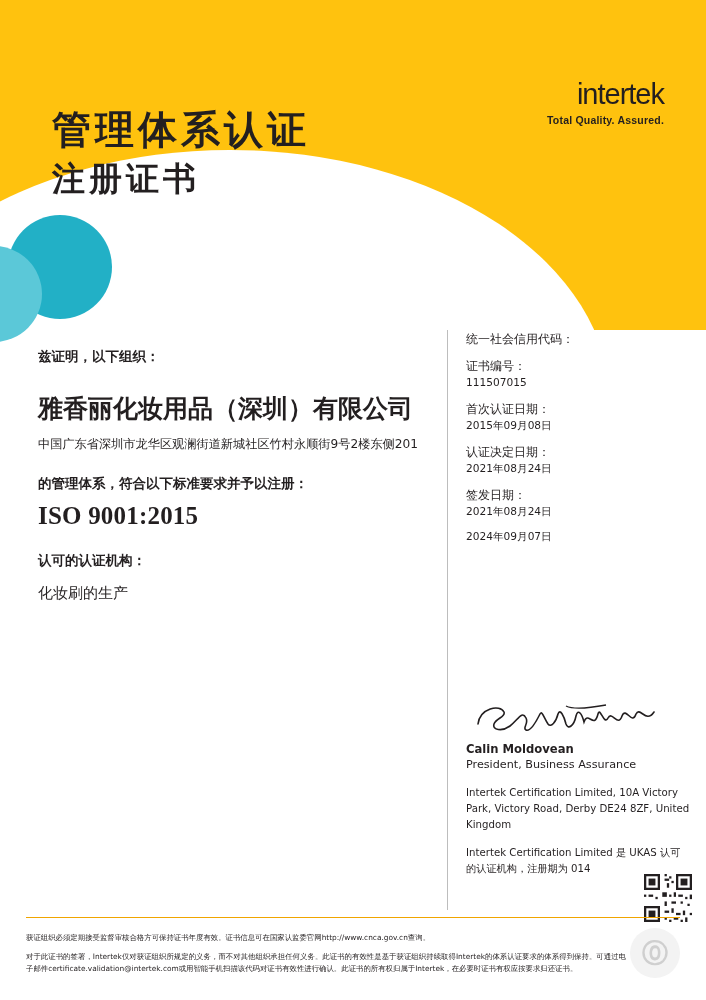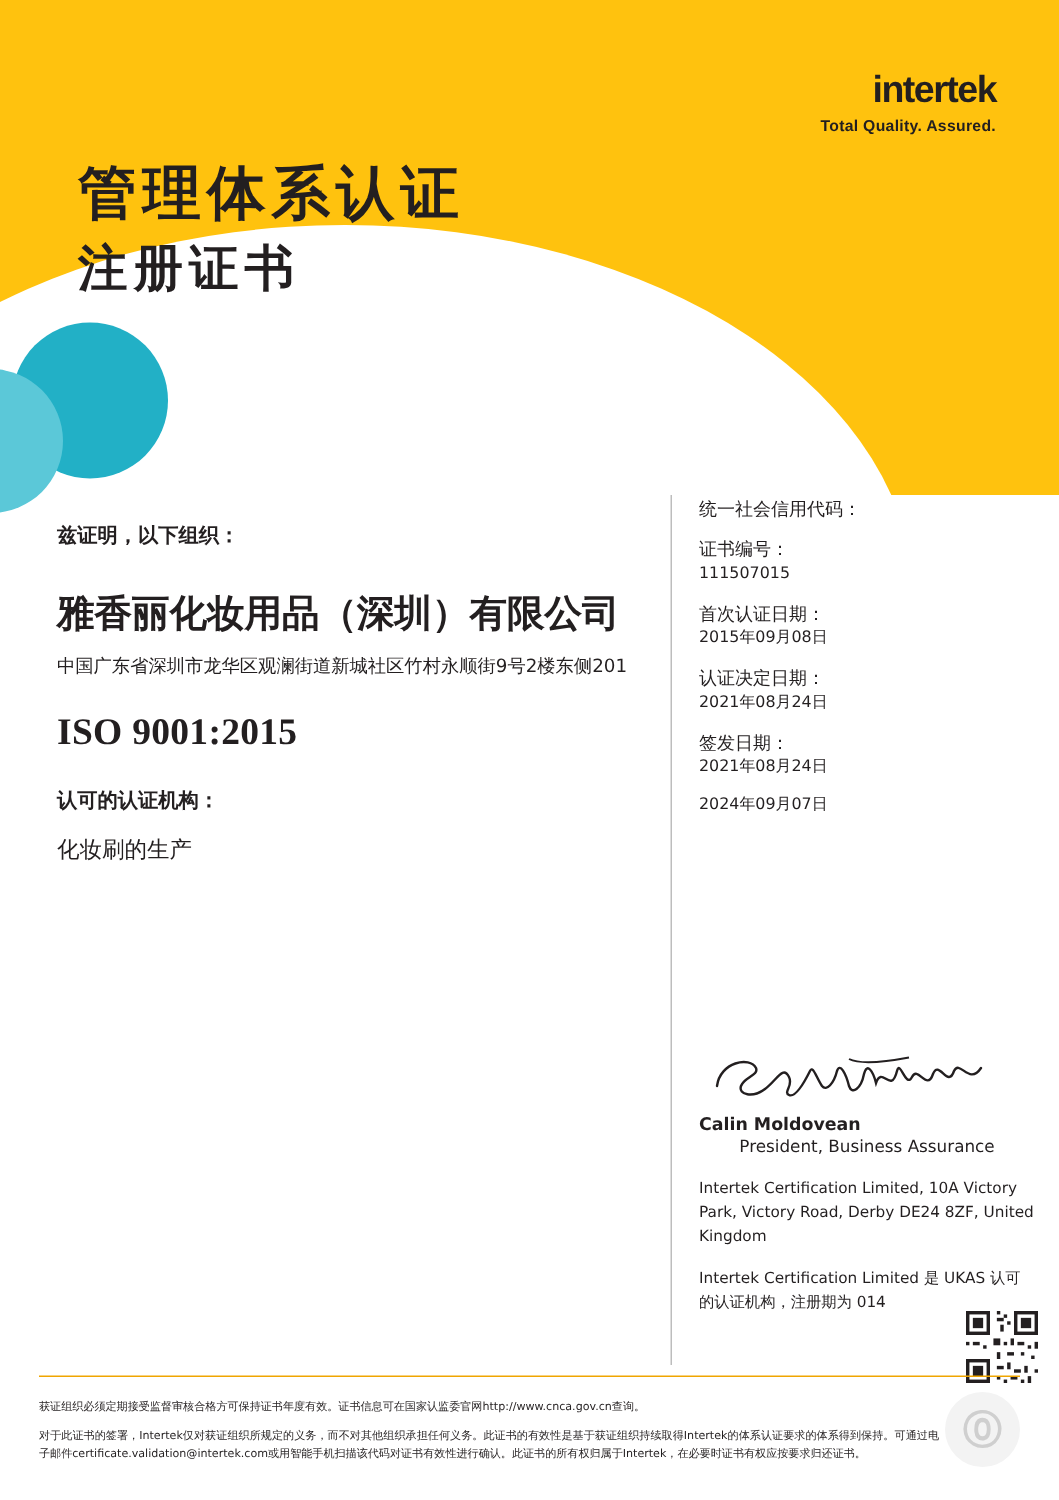--- a/index.html
+++ b/index.html
@@ -46,21 +46,21 @@
     position:absolute;left:-54px;top:246px;width:96px;height:96px;
     background:#5bc8d8;border-radius:50%;
   }
 
   
   .logo{
     position:absolute;right:42px;top:48px;text-align:right;
     color:#231f20;
   }
   .logo .word{
-    font-size:25px;font-weight:bold;letter-spacing:-1px;line-height:1;
+    font-size:29px;font-weight:normal;letter-spacing:-1px;line-height:1;margin-top:32px;
   }
   .logo .tag{
     font-size:10.5px;font-weight:bold;margin-top:5px;letter-spacing:.2px;
   }
 
   
   .title-cn{
     position:absolute;left:52px;top:104px;
     font-size:39px;font-weight:bold;letter-spacing:4px;
     font-family:"DejaVu Sans", sans-serif;
@@ -127,21 +127,20 @@
   
   .sig-wrap{position:absolute;left:466px;top:390px;width:224px;}
   .sig-svg{display:block;margin-left:4px;}
   .sig-name{
     font-size:11.6px;font-weight:bold;margin-top:6px;
     font-family:"DejaVu Sans", sans-serif;
   }
   .sig-title{
     font-size:11.2px;margin-top:2px;
     font-family:"DejaVu Sans", sans-serif;
-    text-align:center;
   }
   .addr{
     font-size:10.2px;line-height:1.55;margin-top:14px;
     font-family:"DejaVu Sans", sans-serif;
   }
   .accred{
     font-size:10.2px;line-height:1.55;margin-top:13px;
     font-family:"DejaVu Sans", sans-serif;
   }
 
@@ -188,20 +187,21 @@
 
   <div class="title-cn">
     <div>管理体系认证</div>
     <div class="l2">注册证书</div>
   </div>
 
   <div class="left">
     <div class="lead">兹证明，以下组织：</div>
     <div class="org-name">雅香丽化妆用品（深圳）有限公司</div>
     <div class="org-addr">中国广东省深圳市龙华区观澜街道新城社区竹村永顺街9号2楼东侧201</div>
+    <div class="sub1">的管理体系，符合以下标准要求并予以注册：</div>
     <div class="standard">ISO 9001:2015</div>
     <div class="sub2">认可的认证机构：</div>
     <div class="scope">化妆刷的生产</div>
   </div>
 
   <div class="divider"></div>
 
   <div class="right">
     <div class="field">
       <div class="k">统一社会信用代码：</div>

